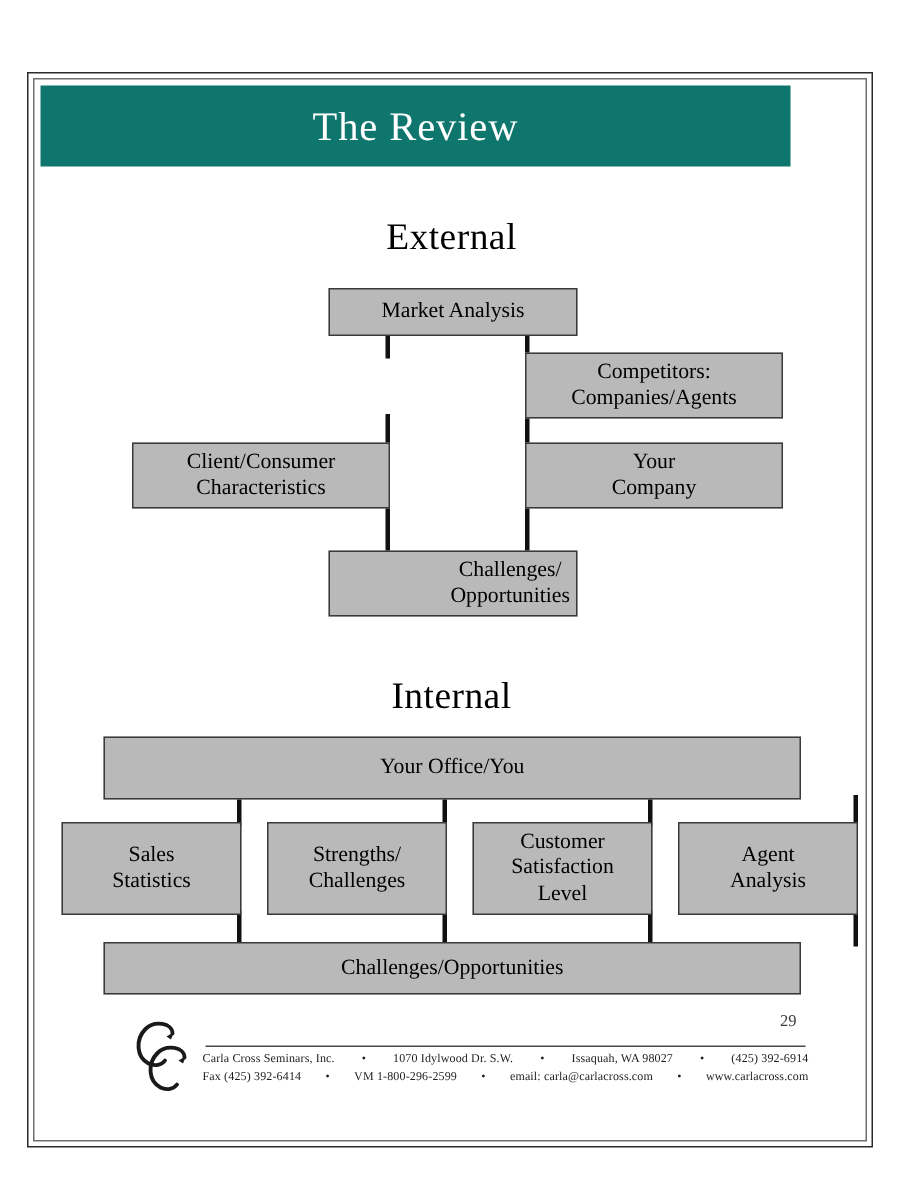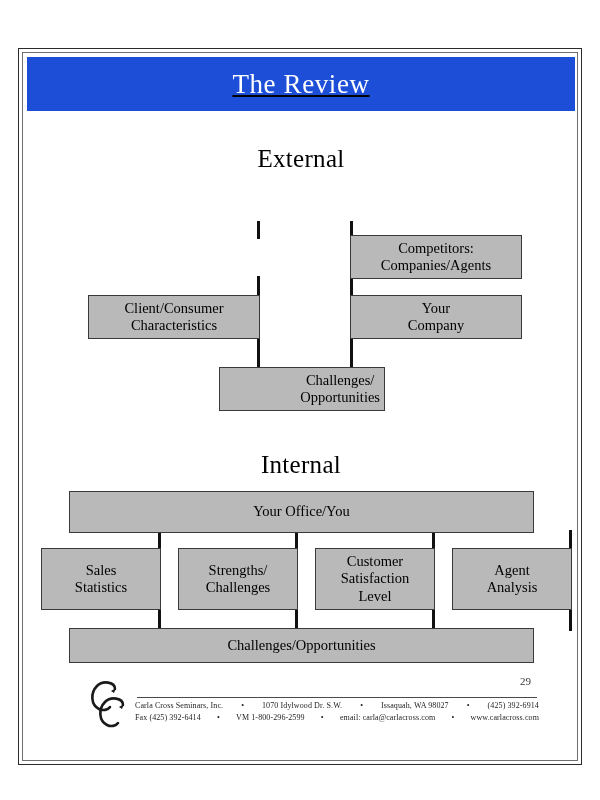--- a/index.html
+++ b/index.html
@@ -37,27 +37,26 @@
     background: #ffffff;
     box-sizing: border-box;
     overflow: hidden;
   }
 
   
   .title-banner {
     position: absolute;
     left: 4px;
     top: 4px;
-    width: 548px;
+    width: 500px;
     height: 54px;
-    background: #1d4ed8;
+    background: #0f766e;
     display: flex;
     align-items: center;
     justify-content: center;
-    text-decoration: underline;
   }
   .title-banner .title-text {
     color: #ffffff;
     font-size: 27px;
     letter-spacing: 0.6px;
   }
 
   
   .section-heading {
     position: absolute;
@@ -199,20 +198,23 @@
 
       <div class="section-heading" id="heading-external">External</div>
 
       <div class="connector" id="conn-ma-left"></div>
       <div class="connector" id="conn-ma-right"></div>
       <div class="connector" id="conn-mc-cc"></div>
       <div class="connector" id="conn-comp-yc"></div>
       <div class="connector" id="conn-cc-chal"></div>
       <div class="connector" id="conn-yc-chal"></div>
 
+      <div class="node" id="node-market-analysis">
+        <span class="node-label">Market Analysis</span>
+      </div>
       <div class="node" id="node-competitors">
         <span class="node-label">Competitors:<br>Companies/Agents</span>
       </div>
       <div class="node" id="node-client-consumer">
         <span class="node-label">Client/Consumer<br>Characteristics</span>
       </div>
       <div class="node" id="node-your-company">
         <span class="node-label">Your<br>Company</span>
       </div>
       <div class="node" id="node-ext-challenges">

